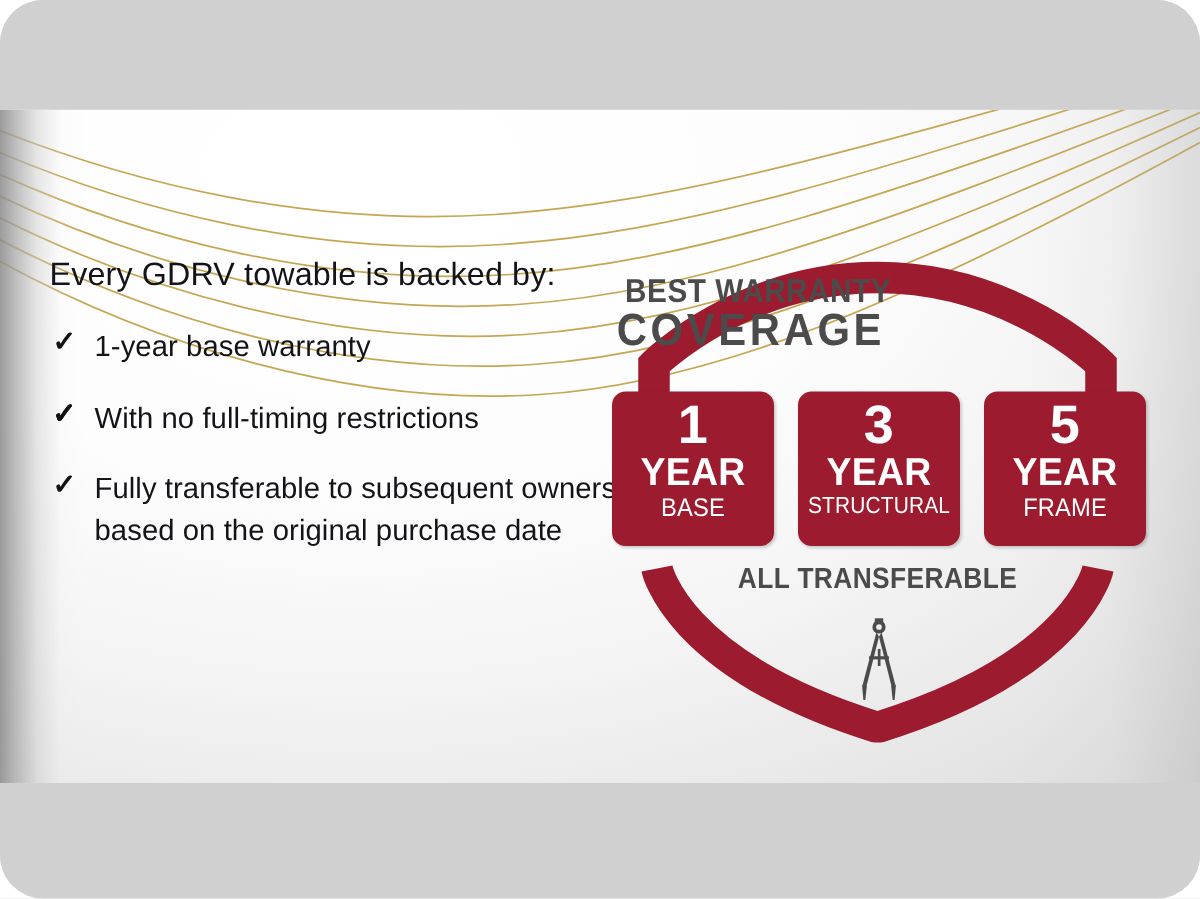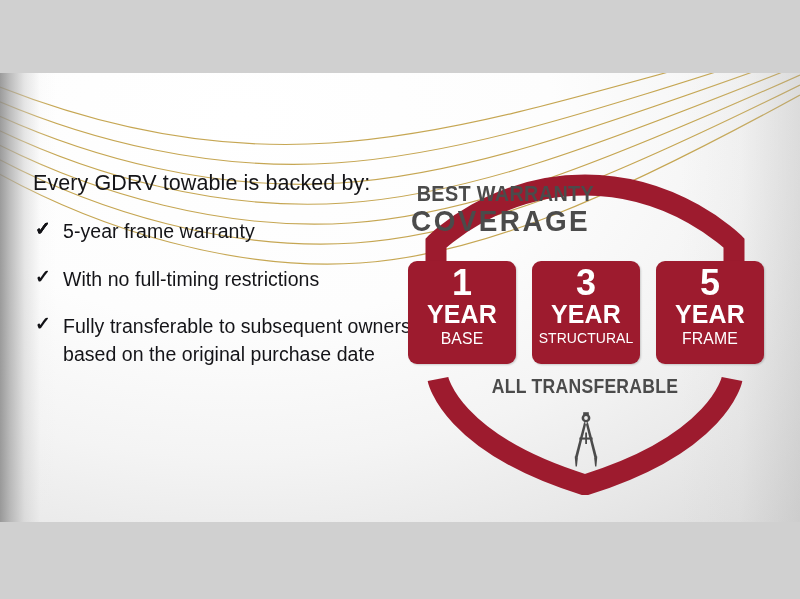--- a/index.html
+++ b/index.html
@@ -11,20 +11,21 @@
   body {
     font-family: "Liberation Sans", sans-serif;
   }
 
   #stage {
     position: relative;
     width: 800px;
     height: 599px;
     overflow: hidden;
     background: #cfcfcf;
+    border-radius: 29px;
   }
 
   
   .letterbox {
     position: absolute;
     left: 0;
     width: 800px;
     background: #d0d0d0;
     z-index: 40;
   }
@@ -239,27 +240,27 @@
     </svg>
 
     <div id="left-shade"></div>
     <div id="right-shade"></div>
 
     <div id="copy">
       <p id="intro-line">Every GDRV towable is backed by:</p>
       <ul id="bullets">
         <li>
           <span class="tick">✓</span>
-        </li>
-        <li>
-          <span class="tick">✓</span>
-        </li>
-        <li>
-          <span class="tick">✓</span>
-          <span>5-year frame warranty</span>
+          <span>1-year base warranty</span>
+        </li>
+        <li>
+          <span class="tick">✓</span>
+        </li>
+        <li>
+          <span class="tick">✓</span>
         </li>
         <li>
           <span class="tick">✓</span>
           <span>With no full-timing restrictions</span>
         </li>
         <li>
           <span class="tick">✓</span>
           <span>Fully transferable to subsequent owners based on the original purchase date</span>
         </li>
       </ul>

